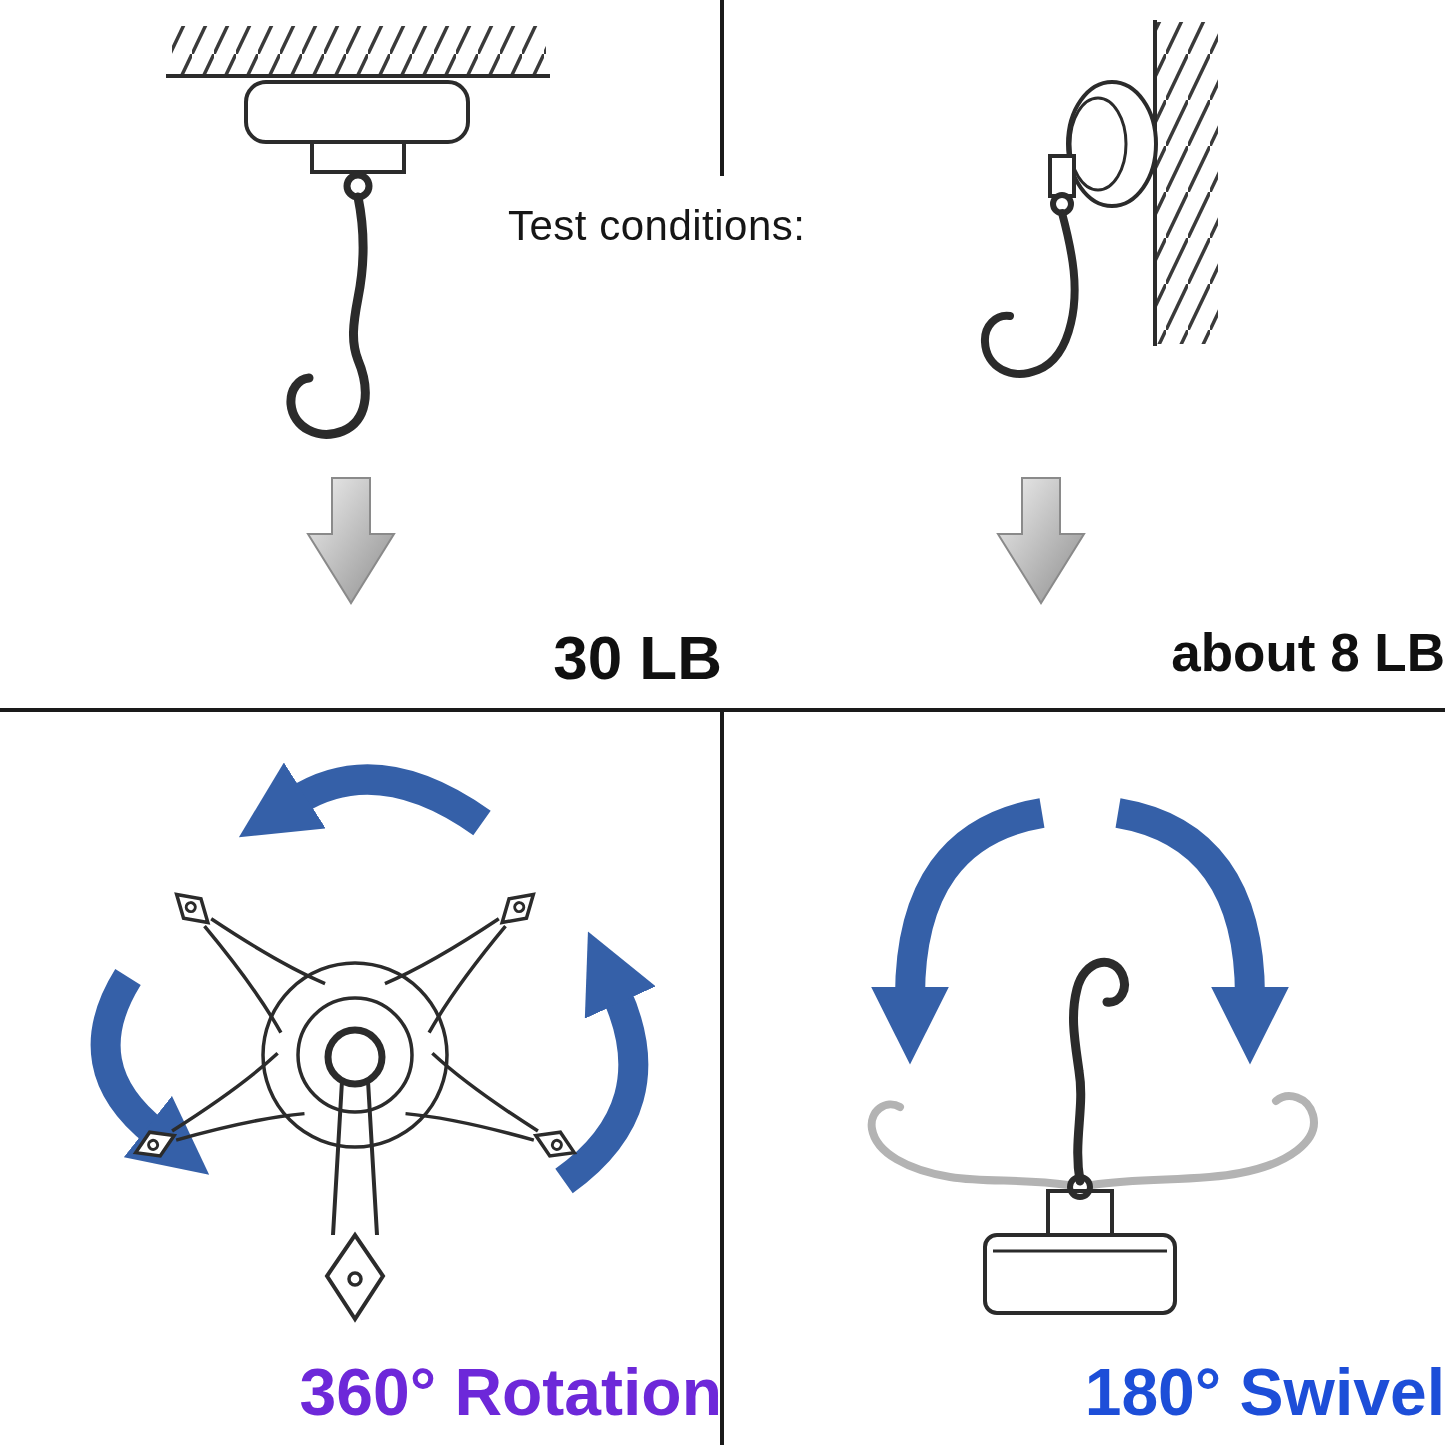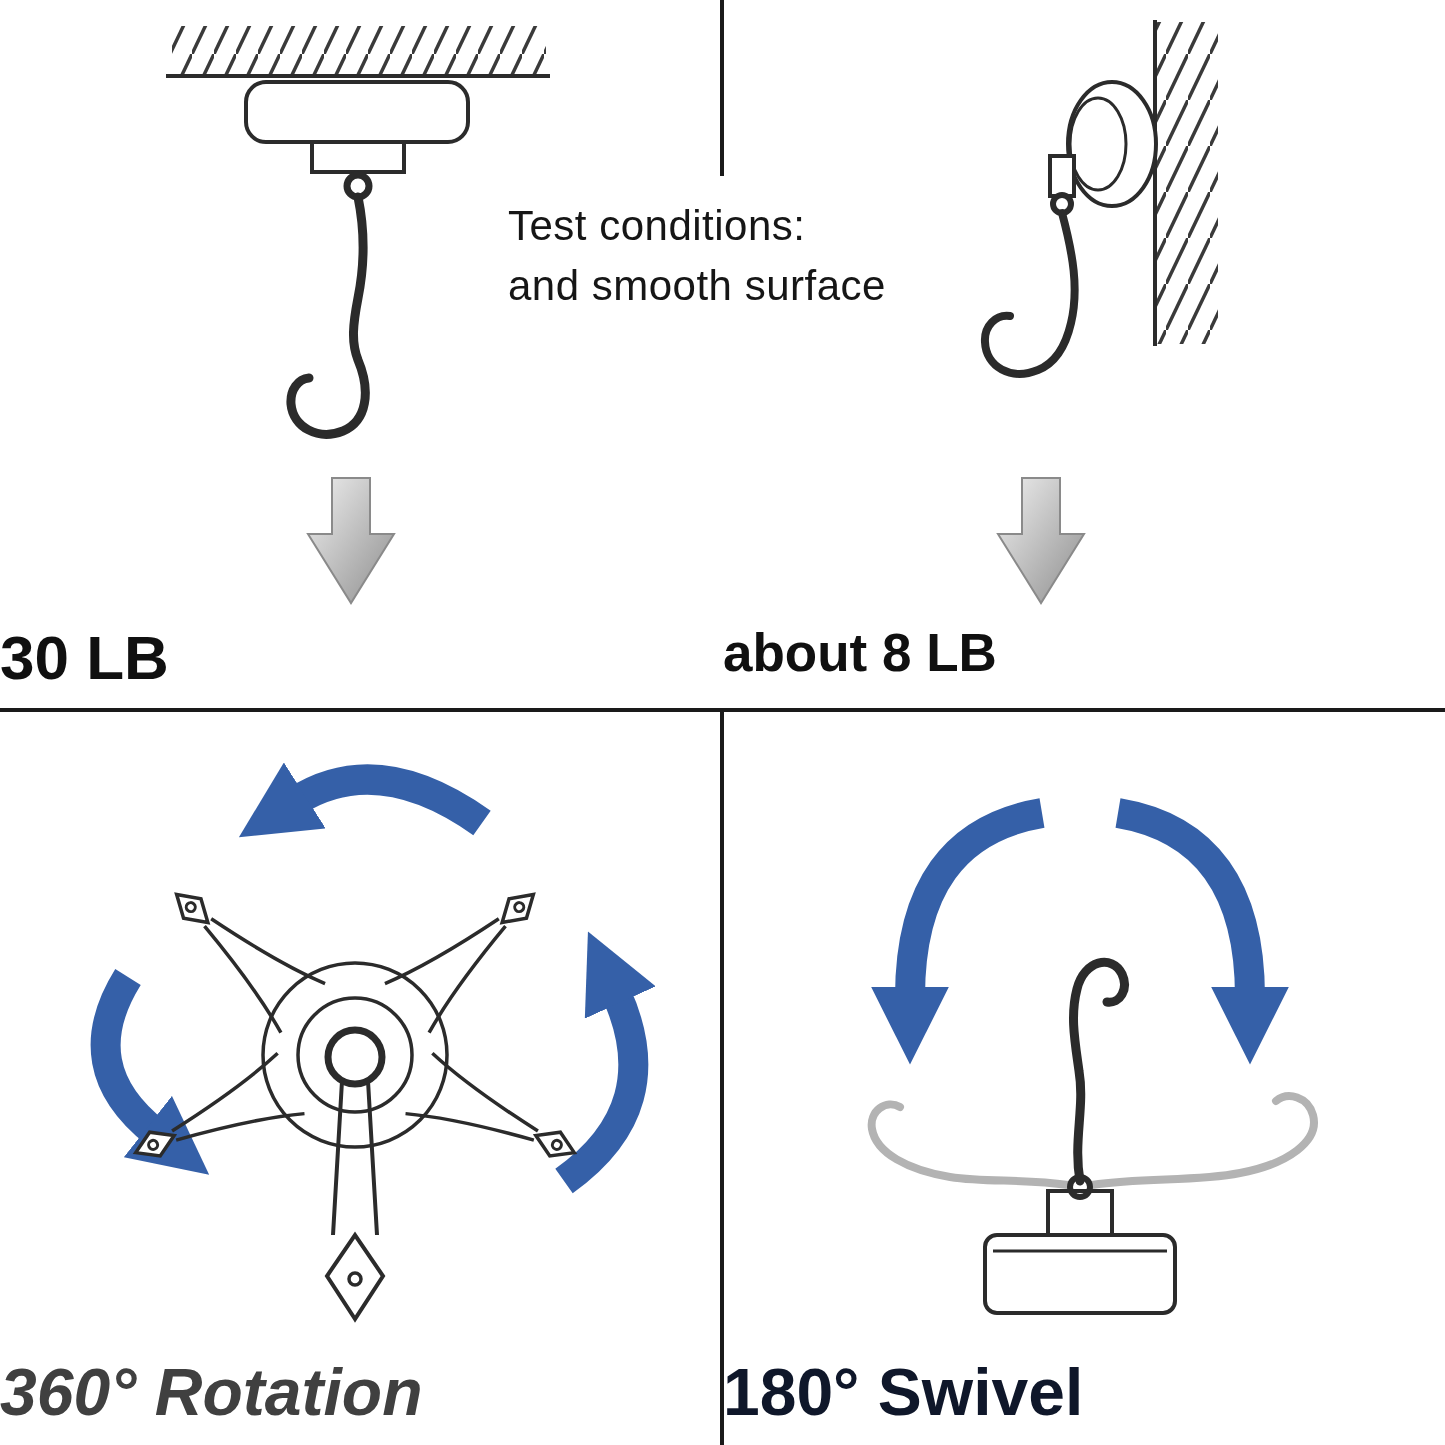--- a/index.html
+++ b/index.html
@@ -20,27 +20,27 @@
   .divider-h{left:0;top:708px;width:1445px;height:4px;}
   .divider-v-top{left:720px;top:0;width:4px;height:176px;}
   .divider-v-bottom{left:720px;top:708px;width:4px;height:737px;}
 
   .test-conditions{
     position:absolute;left:508px;top:196px;width:470px;
     font-size:42px;font-weight:400;line-height:1.42;
     color:#161616;letter-spacing:0.5px;
   }
   .caption{
-    position:absolute;text-align:left;font-weight:700;color:#101010;
+    position:absolute;text-align:right;font-weight:700;color:#101010;
     white-space:nowrap;
   }
   .caption-lb-left{left:0;top:622px;width:722px;font-size:62px;}
   .caption-lb-right{left:723px;top:622px;width:722px;font-size:53px;}
-  .caption-rot{left:0;top:1354px;width:722px;font-size:66px;color:#404040;font-style:italic;}
-  .caption-swv{left:723px;top:1354px;width:722px;font-size:66px;color:#0f172a;}
+  .caption-rot{left:0;top:1354px;width:722px;font-size:66px;color:#6d28d9;}
+  .caption-swv{left:723px;top:1354px;width:722px;font-size:66px;color:#1d4ed8;}
 
   
   .ink{stroke:var(--ink);fill:none;}
   .outline{stroke:var(--ink);fill:#ffffff;}
   .ghost{stroke:var(--ghost);fill:none;}
   .blue-stroke{stroke:var(--accent);fill:none;}
   .blue-fill{fill:var(--accent);}
 </style>
 </head>
 <body>
@@ -72,21 +72,20 @@
           <stop offset="1" stop-color="#8e8e8e"></stop>
       </linearGradient>
     </defs>
     <path d="M27,2 L65,2 L65,58 L89,58 L46,127 L3,58 L27,58 Z" fill="url(#g1)" stroke="#8a8a8a" stroke-width="2"></path>
   </svg>
 
   <div class="caption caption-lb-left">30 LB</div>
 
   <div class="test-conditions">
     <div>Test conditions:</div>
-    <div>and smooth surface</div>
   </div>
 
   <svg class="abs" style="left:880px;top:8px" width="420" height="452" viewBox="0 0 420 452">
     <defs>
       <pattern id="hatchW" width="22" height="46" patternUnits="userSpaceOnUse">
         <line x1="22" y1="0" x2="0" y2="46" stroke="#3a3a3a" stroke-width="3.5"></line>
       </pattern>
     </defs>
     <rect x="276" y="14" width="62" height="322" fill="url(#hatchW)"></rect>
     <line x1="275" y1="12" x2="275" y2="338" stroke="#2b2b2b" stroke-width="4"></line>

